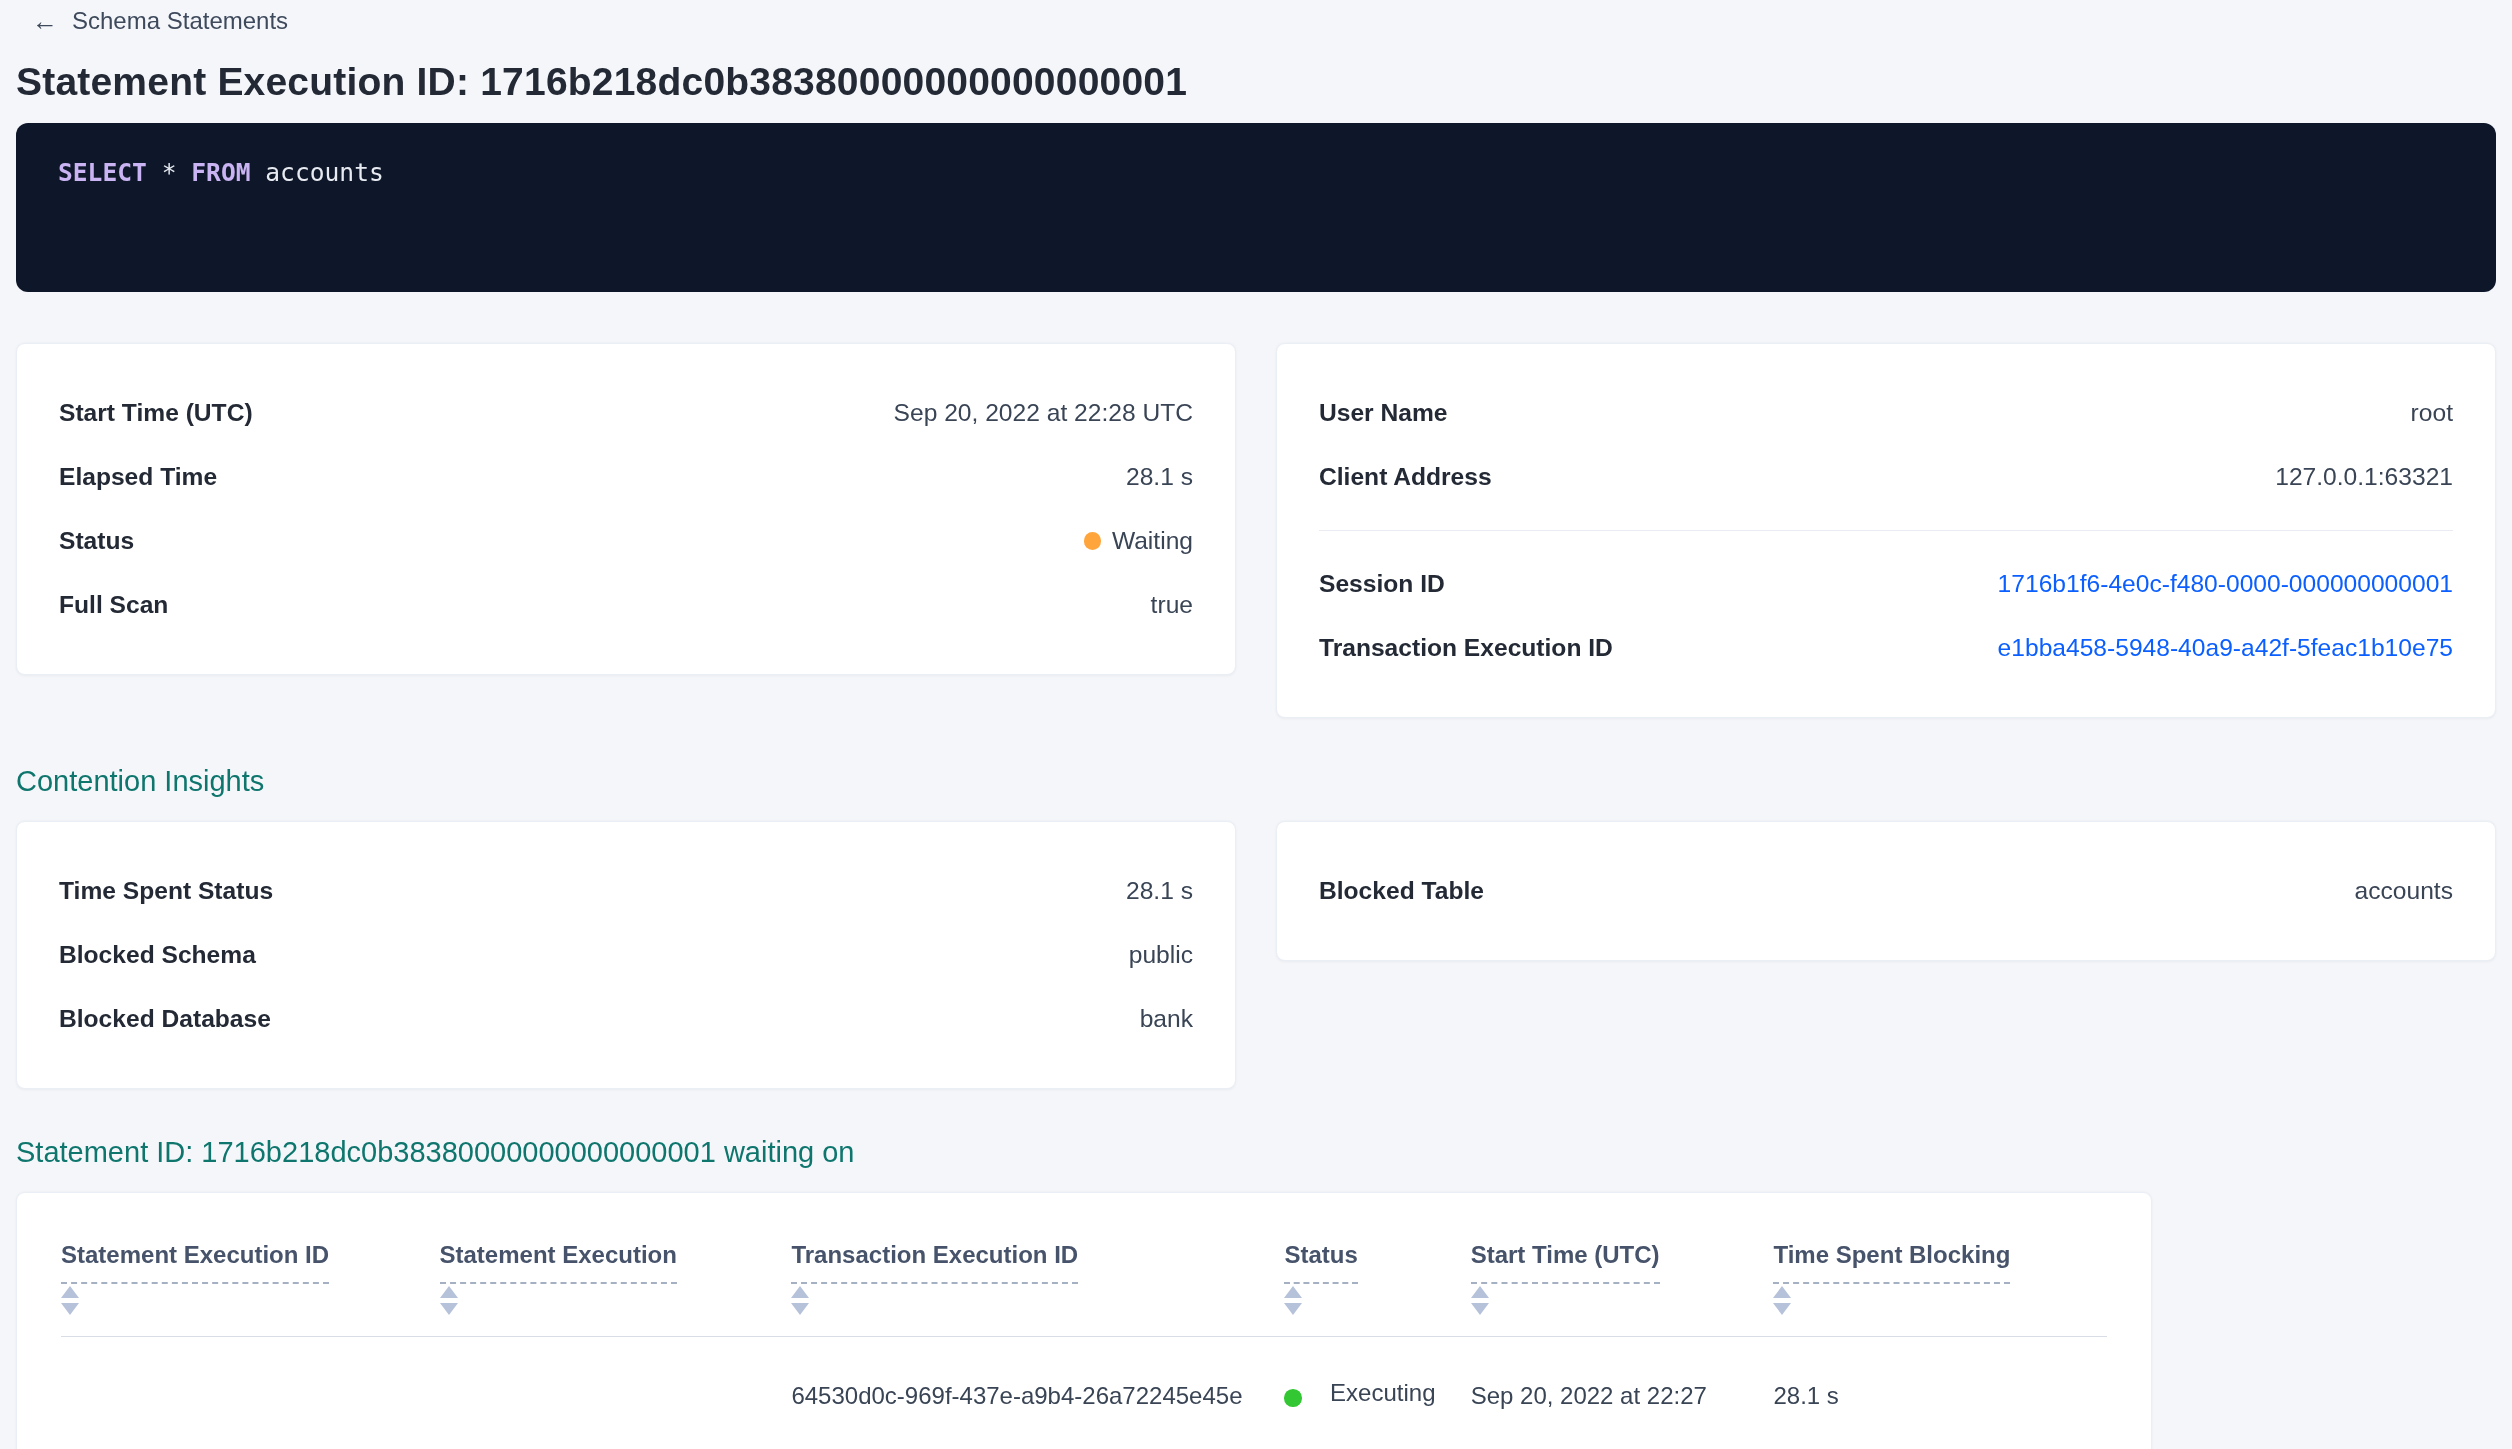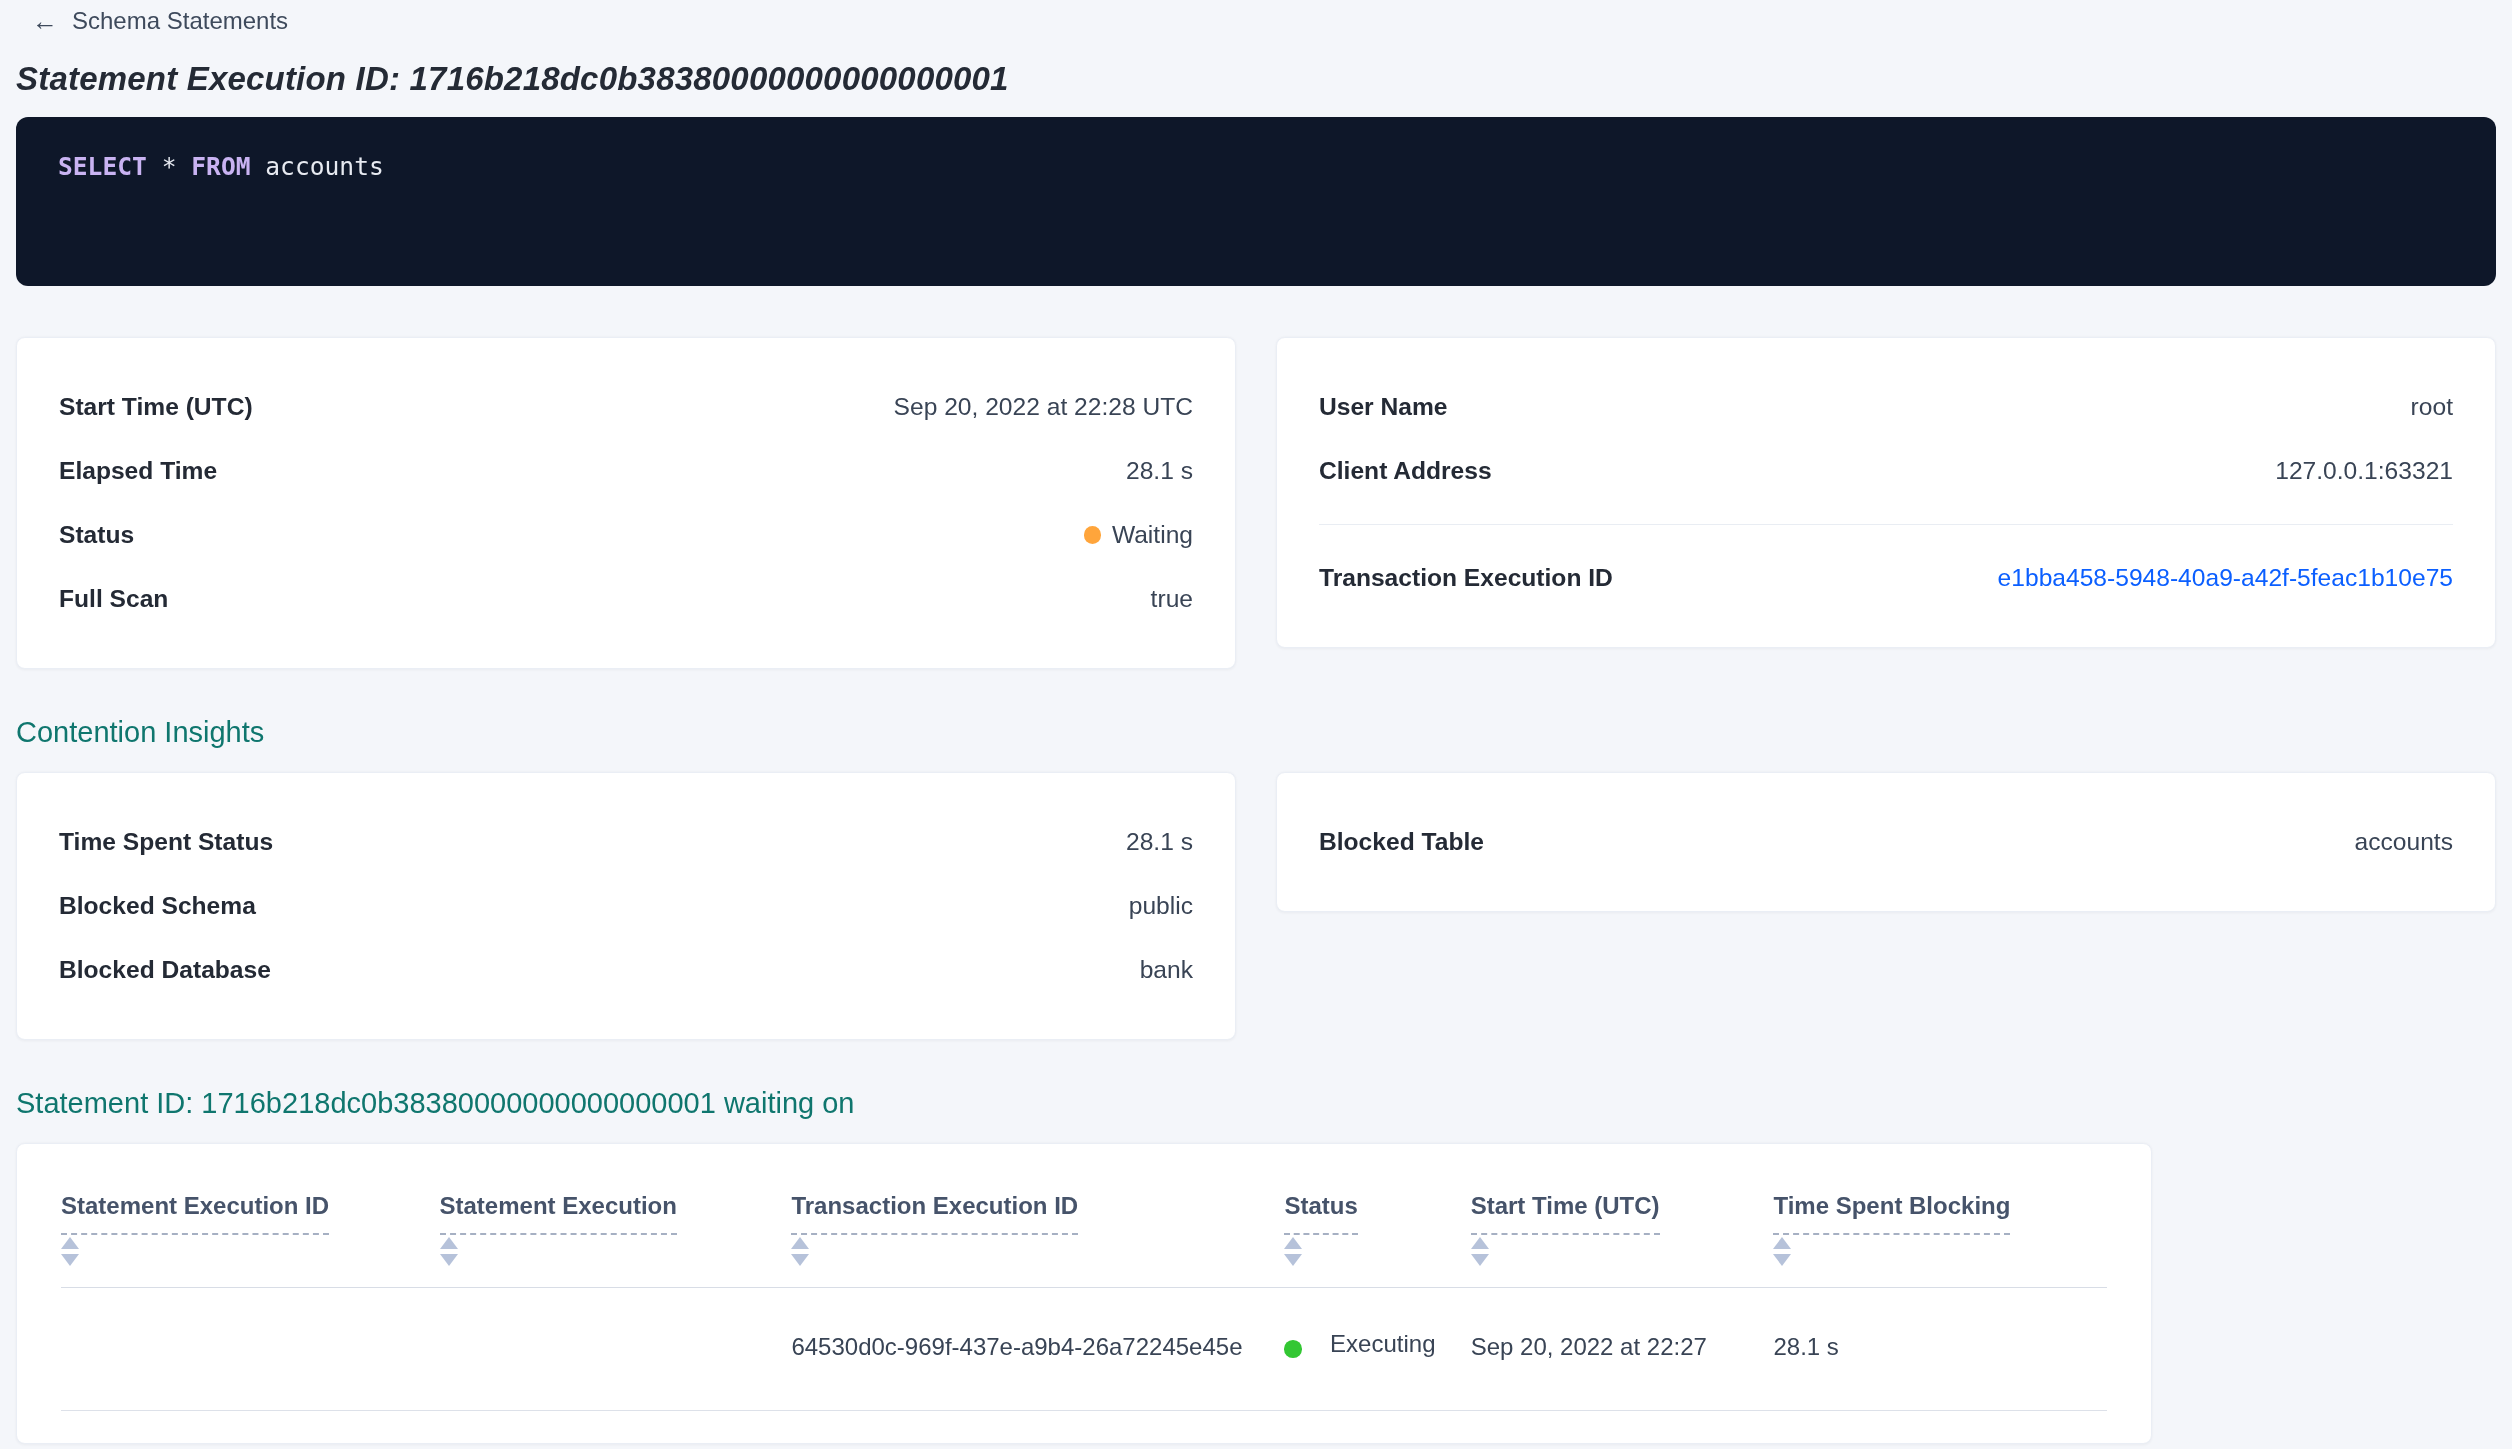--- a/index.html
+++ b/index.html
@@ -23,25 +23,24 @@
     font-size: 24px;
     color: #3e4a5c;
     text-decoration: none;
     cursor: pointer;
   }
   .back-arrow { font-size: 26px; line-height: 1; }
 
   
   .page-title {
     margin: 24.6px 0 0 0;
-    font-size: 33px;
+    font-size: 39px;
     font-weight: 700;
     color: #242a35;
     letter-spacing: 0.2px;
-    font-style: italic;
   }
 
   
   .sql-box {
     margin-top: 19.3px;
     height: 169px;
     border-radius: 12px;
     background: var(--sql-bg, #0e1729);
     padding: 35px 42px;
   }
@@ -194,20 +193,24 @@
     <div class="card">
       <div class="info-row">
         <span class="info-label">User Name</span>
         <span class="info-value">root</span>
       </div>
       <div class="info-row">
         <span class="info-label">Client Address</span>
         <span class="info-value">127.0.0.1:63321</span>
       </div>
       <hr class="card-divider">
+      <div class="info-row">
+        <span class="info-label">Session ID</span>
+        <a class="info-value">1716b1f6-4e0c-f480-0000-000000000001</a>
+      </div>
       <div class="info-row">
         <span class="info-label">Transaction Execution ID</span>
         <a class="info-value">e1bba458-5948-40a9-a42f-5feac1b10e75</a>
       </div>
     </div>
 
   </section>
 
   <h2 class="section-heading">Contention Insights</h2>
 

